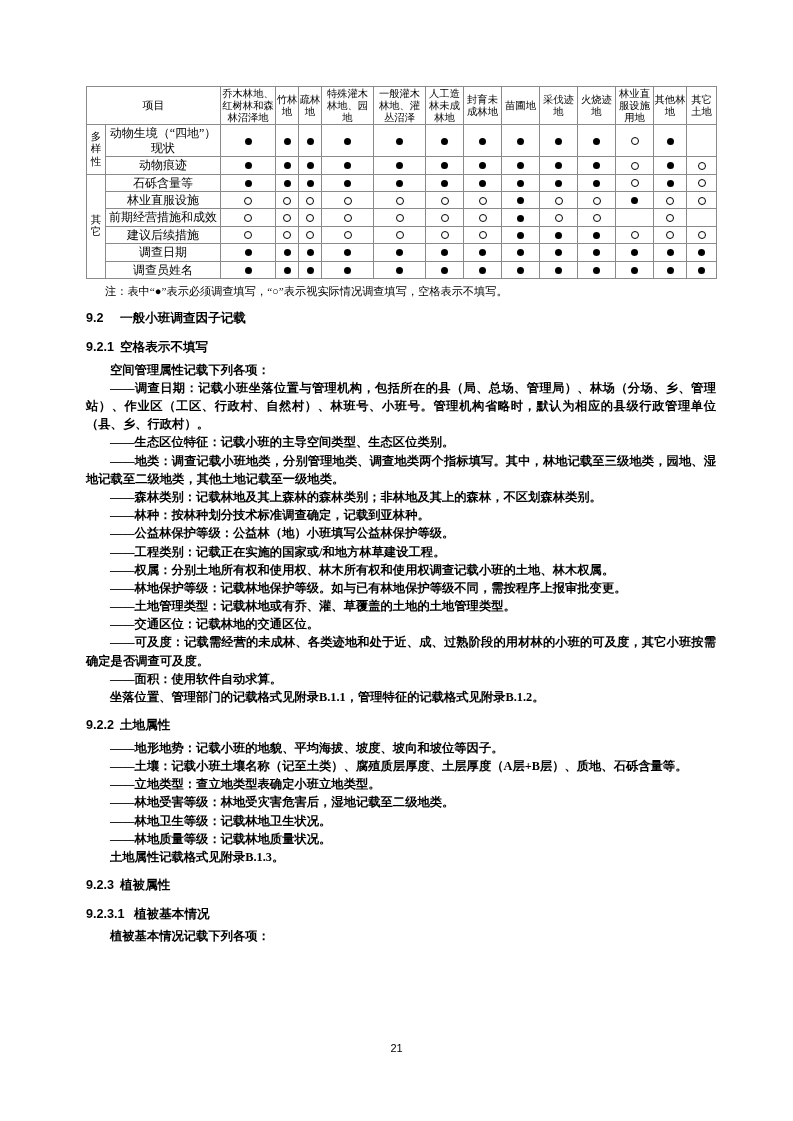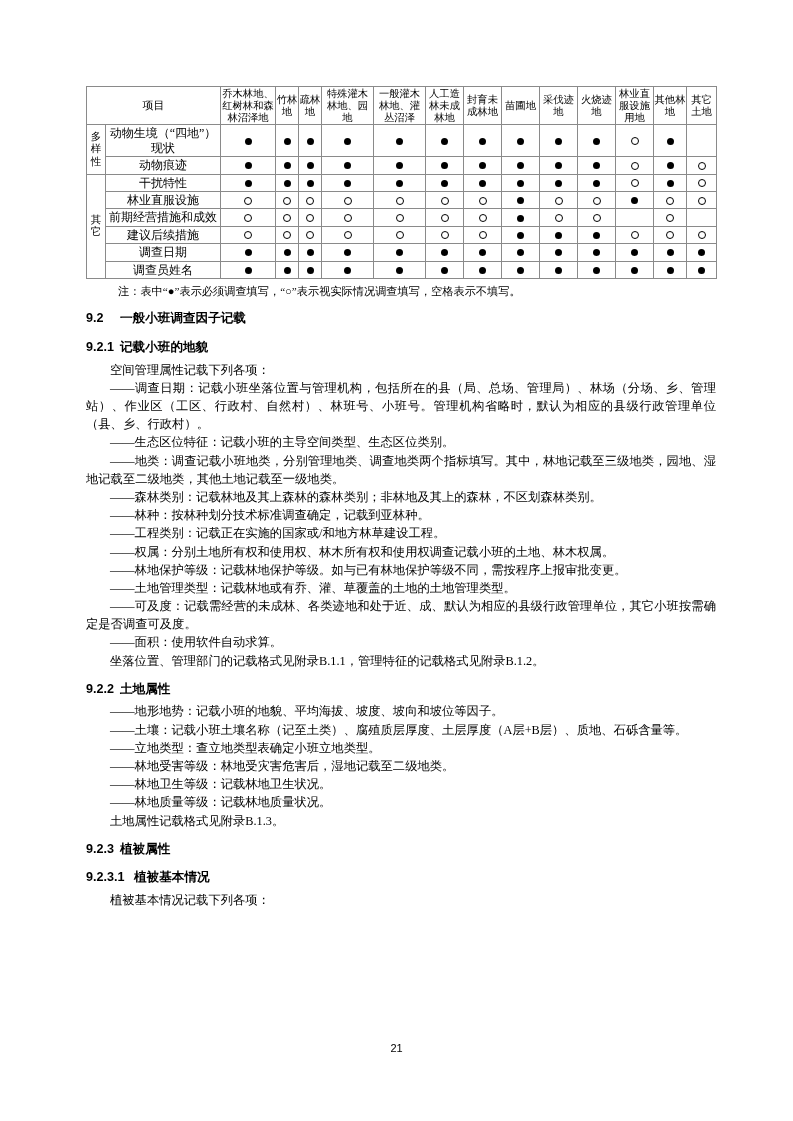--- a/index.html
+++ b/index.html
@@ -106,21 +106,21 @@
   col.c-9     { width: 38px; }
   col.c-10    { width: 38px; }
   col.c-11    { width: 38px; }
   col.c-12    { width: 33px; }
   col.c-13    { width: 30px; }
 
   
   .note {
     font-size: 11.2px;
     margin-top: 4px;
-    margin-left: 32px;
+    margin-left: 19px;
     line-height: 1.45;
     font-family: "Liberation Serif", "DejaVu Serif", serif;
   }
   h3.section {
     font-family: "Liberation Sans", "DejaVu Sans", sans-serif;
     font-size: 12.6px;
     font-weight: bold;
     margin: 11px 0 4px 0;
     line-height: 1.4;
   }
@@ -131,21 +131,21 @@
   h3.section.lvl4 .num {
     min-width: 48px;
   }
   p.body {
     font-size: 12.3px;
     line-height: 1.48;
     margin: 0;
     text-align: justify;
     text-justify: inter-ideograph;
   }
-  p.indent1 { text-indent: 24px; }
+  p.indent1 { text-indent: 24px; font-weight: bold; }
   .pagenum {
     position: absolute;
     left: 0;
     width: 793px;
     top: 1042px;
     text-align: center;
     font-family: "Liberation Sans", "DejaVu Sans", sans-serif;
     font-size: 11px;
   }
 </style>
@@ -220,21 +220,21 @@
             <td class="mark"><span class="dot-full"></span></td>
             <td class="mark"><span class="dot-full"></span></td>
             <td class="mark"><span class="dot-full"></span></td>
             <td class="mark"><span class="dot-full"></span></td>
             <td class="mark"><span class="dot-open"></span></td>
             <td class="mark"><span class="dot-full"></span></td>
             <td class="mark"><span class="dot-open"></span></td>
           </tr>
           <tr>
             <td class="grp-cell" rowspan="6">其它</td>
-            <td class="row-label">干扰特性</td>
+            <td class="row-label">石砾含量等</td>
             <td class="mark"><span class="dot-full"></span></td>
             <td class="mark"><span class="dot-full"></span></td>
             <td class="mark"><span class="dot-full"></span></td>
             <td class="mark"><span class="dot-full"></span></td>
             <td class="mark"><span class="dot-full"></span></td>
             <td class="mark"><span class="dot-full"></span></td>
             <td class="mark"><span class="dot-full"></span></td>
             <td class="mark"><span class="dot-full"></span></td>
             <td class="mark"><span class="dot-full"></span></td>
             <td class="mark"><span class="dot-full"></span></td>
@@ -325,33 +325,35 @@
         </tbody>
     </table>
 
     <p class="note">注：表中“●”表示必须调查填写，“○”表示视实际情况调查填写，空格表示不填写。</p>
 
     <h3 class="section">
       <span class="num">9.2</span><span>一般小班调查因子记载</span>
     </h3>
 
     <h3 class="section">
-      <span class="num">9.2.1</span><span>记载小班的地貌</span>
+      <span class="num">9.2.1</span><span>空格表示不填写</span>
     </h3>
     <p class="body indent1">空间管理属性记载下列各项：</p>
     <p class="body indent1">——调查日期：记载小班坐落位置与管理机构，包括所在的县（局、总场、管理局）、林场（分场、乡、管理站）、作业区（工区、行政村、自然村）、林班号、小班号。管理机构省略时，默认为相应的县级行政管理单位（县、乡、行政村）。</p>
     <p class="body indent1">——生态区位特征：记载小班的主导空间类型、生态区位类别。</p>
     <p class="body indent1">——地类：调查记载小班地类，分别管理地类、调查地类两个指标填写。其中，林地记载至三级地类，园地、湿地记载至二级地类，其他土地记载至一级地类。</p>
     <p class="body indent1">——森林类别：记载林地及其上森林的森林类别；非林地及其上的森林，不区划森林类别。</p>
     <p class="body indent1">——林种：按林种划分技术标准调查确定，记载到亚林种。</p>
+    <p class="body indent1">——公益林保护等级：公益林（地）小班填写公益林保护等级。</p>
     <p class="body indent1">——工程类别：记载正在实施的国家或/和地方林草建设工程。</p>
     <p class="body indent1">——权属：分别土地所有权和使用权、林木所有权和使用权调查记载小班的土地、林木权属。</p>
     <p class="body indent1">——林地保护等级：记载林地保护等级。如与已有林地保护等级不同，需按程序上报审批变更。</p>
     <p class="body indent1">——土地管理类型：记载林地或有乔、灌、草覆盖的土地的土地管理类型。</p>
-    <p class="body indent1">——可及度：记载需经营的未成林、各类迹地和处于近、成、默认为相应的县级行政管理单位，其它小班按需确定是否调查可及度。</p>
+    <p class="body indent1">——交通区位：记载林地的交通区位。</p>
+    <p class="body indent1">——可及度：记载需经营的未成林、各类迹地和处于近、成、过熟阶段的用材林的小班的可及度，其它小班按需确定是否调查可及度。</p>
     <p class="body indent1">——面积：使用软件自动求算。</p>
     <p class="body indent1">坐落位置、管理部门的记载格式见附录B.1.1，管理特征的记载格式见附录B.1.2。</p>
 
     <h3 class="section">
       <span class="num">9.2.2</span><span>土地属性</span>
     </h3>
     <p class="body indent1">——地形地势：记载小班的地貌、平均海拔、坡度、坡向和坡位等因子。</p>
     <p class="body indent1">——土壤：记载小班土壤名称（记至土类）、腐殖质层厚度、土层厚度（A层+B层）、质地、石砾含量等。</p>
     <p class="body indent1">——立地类型：查立地类型表确定小班立地类型。</p>
     <p class="body indent1">——林地受害等级：林地受灾害危害后，湿地记载至二级地类。</p>

